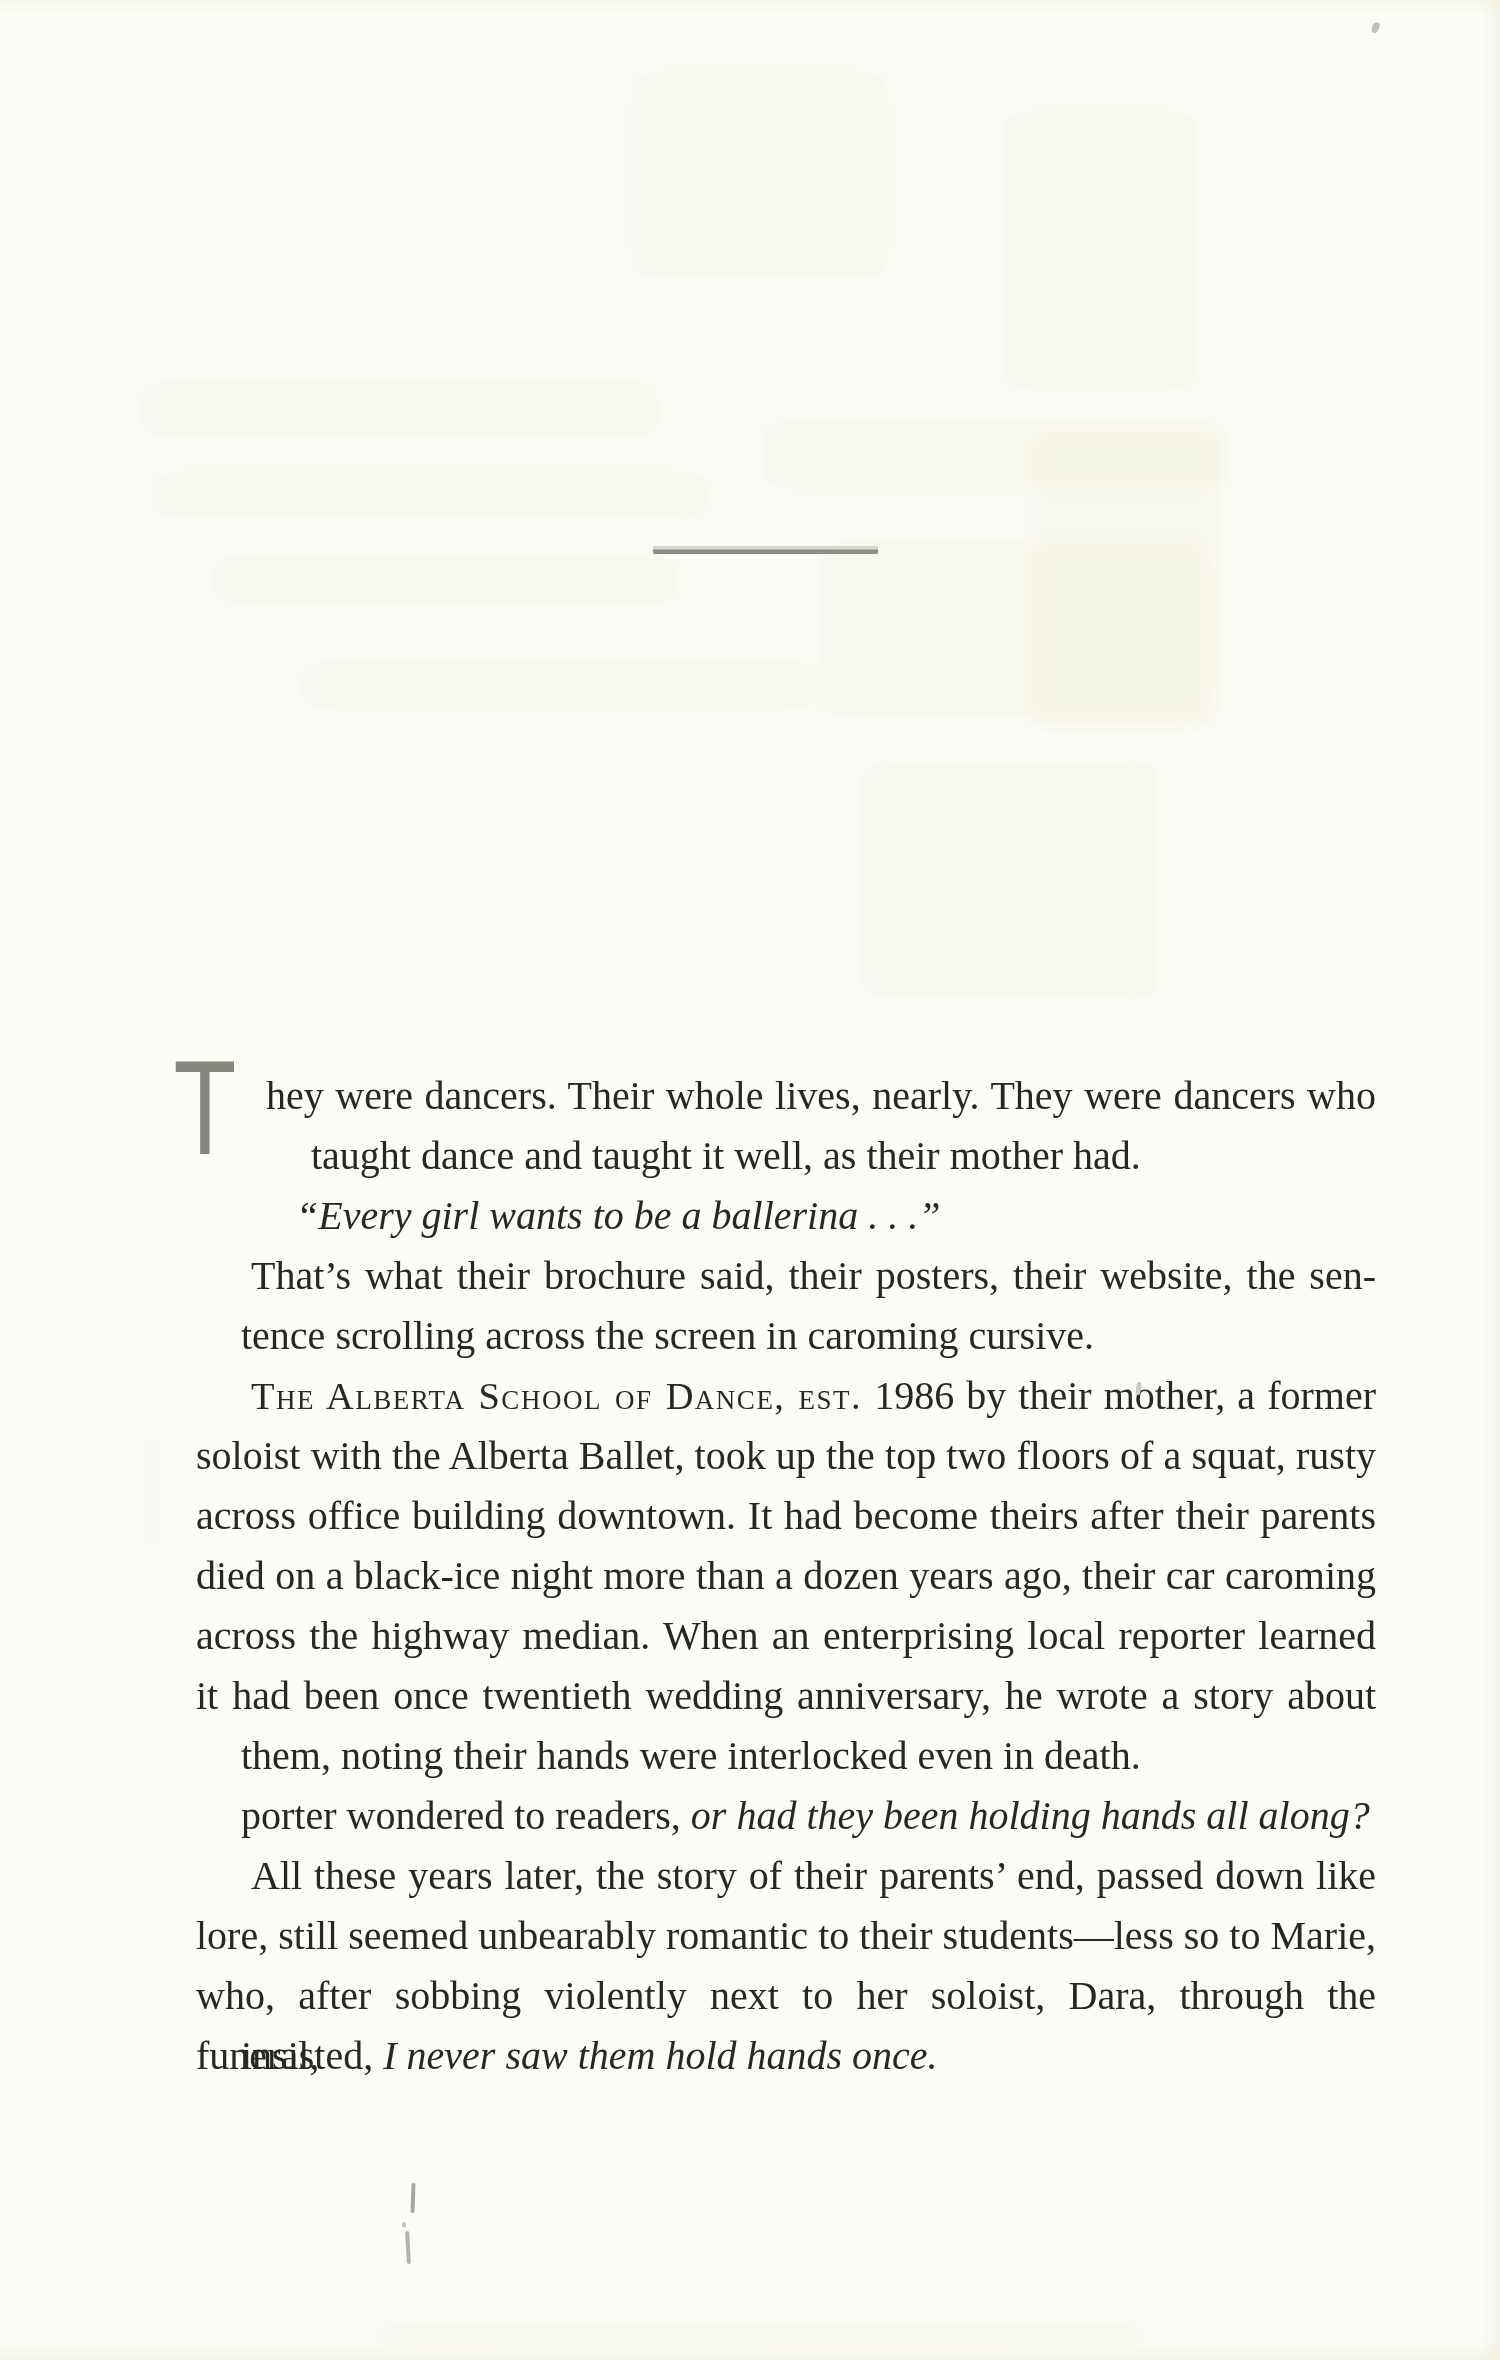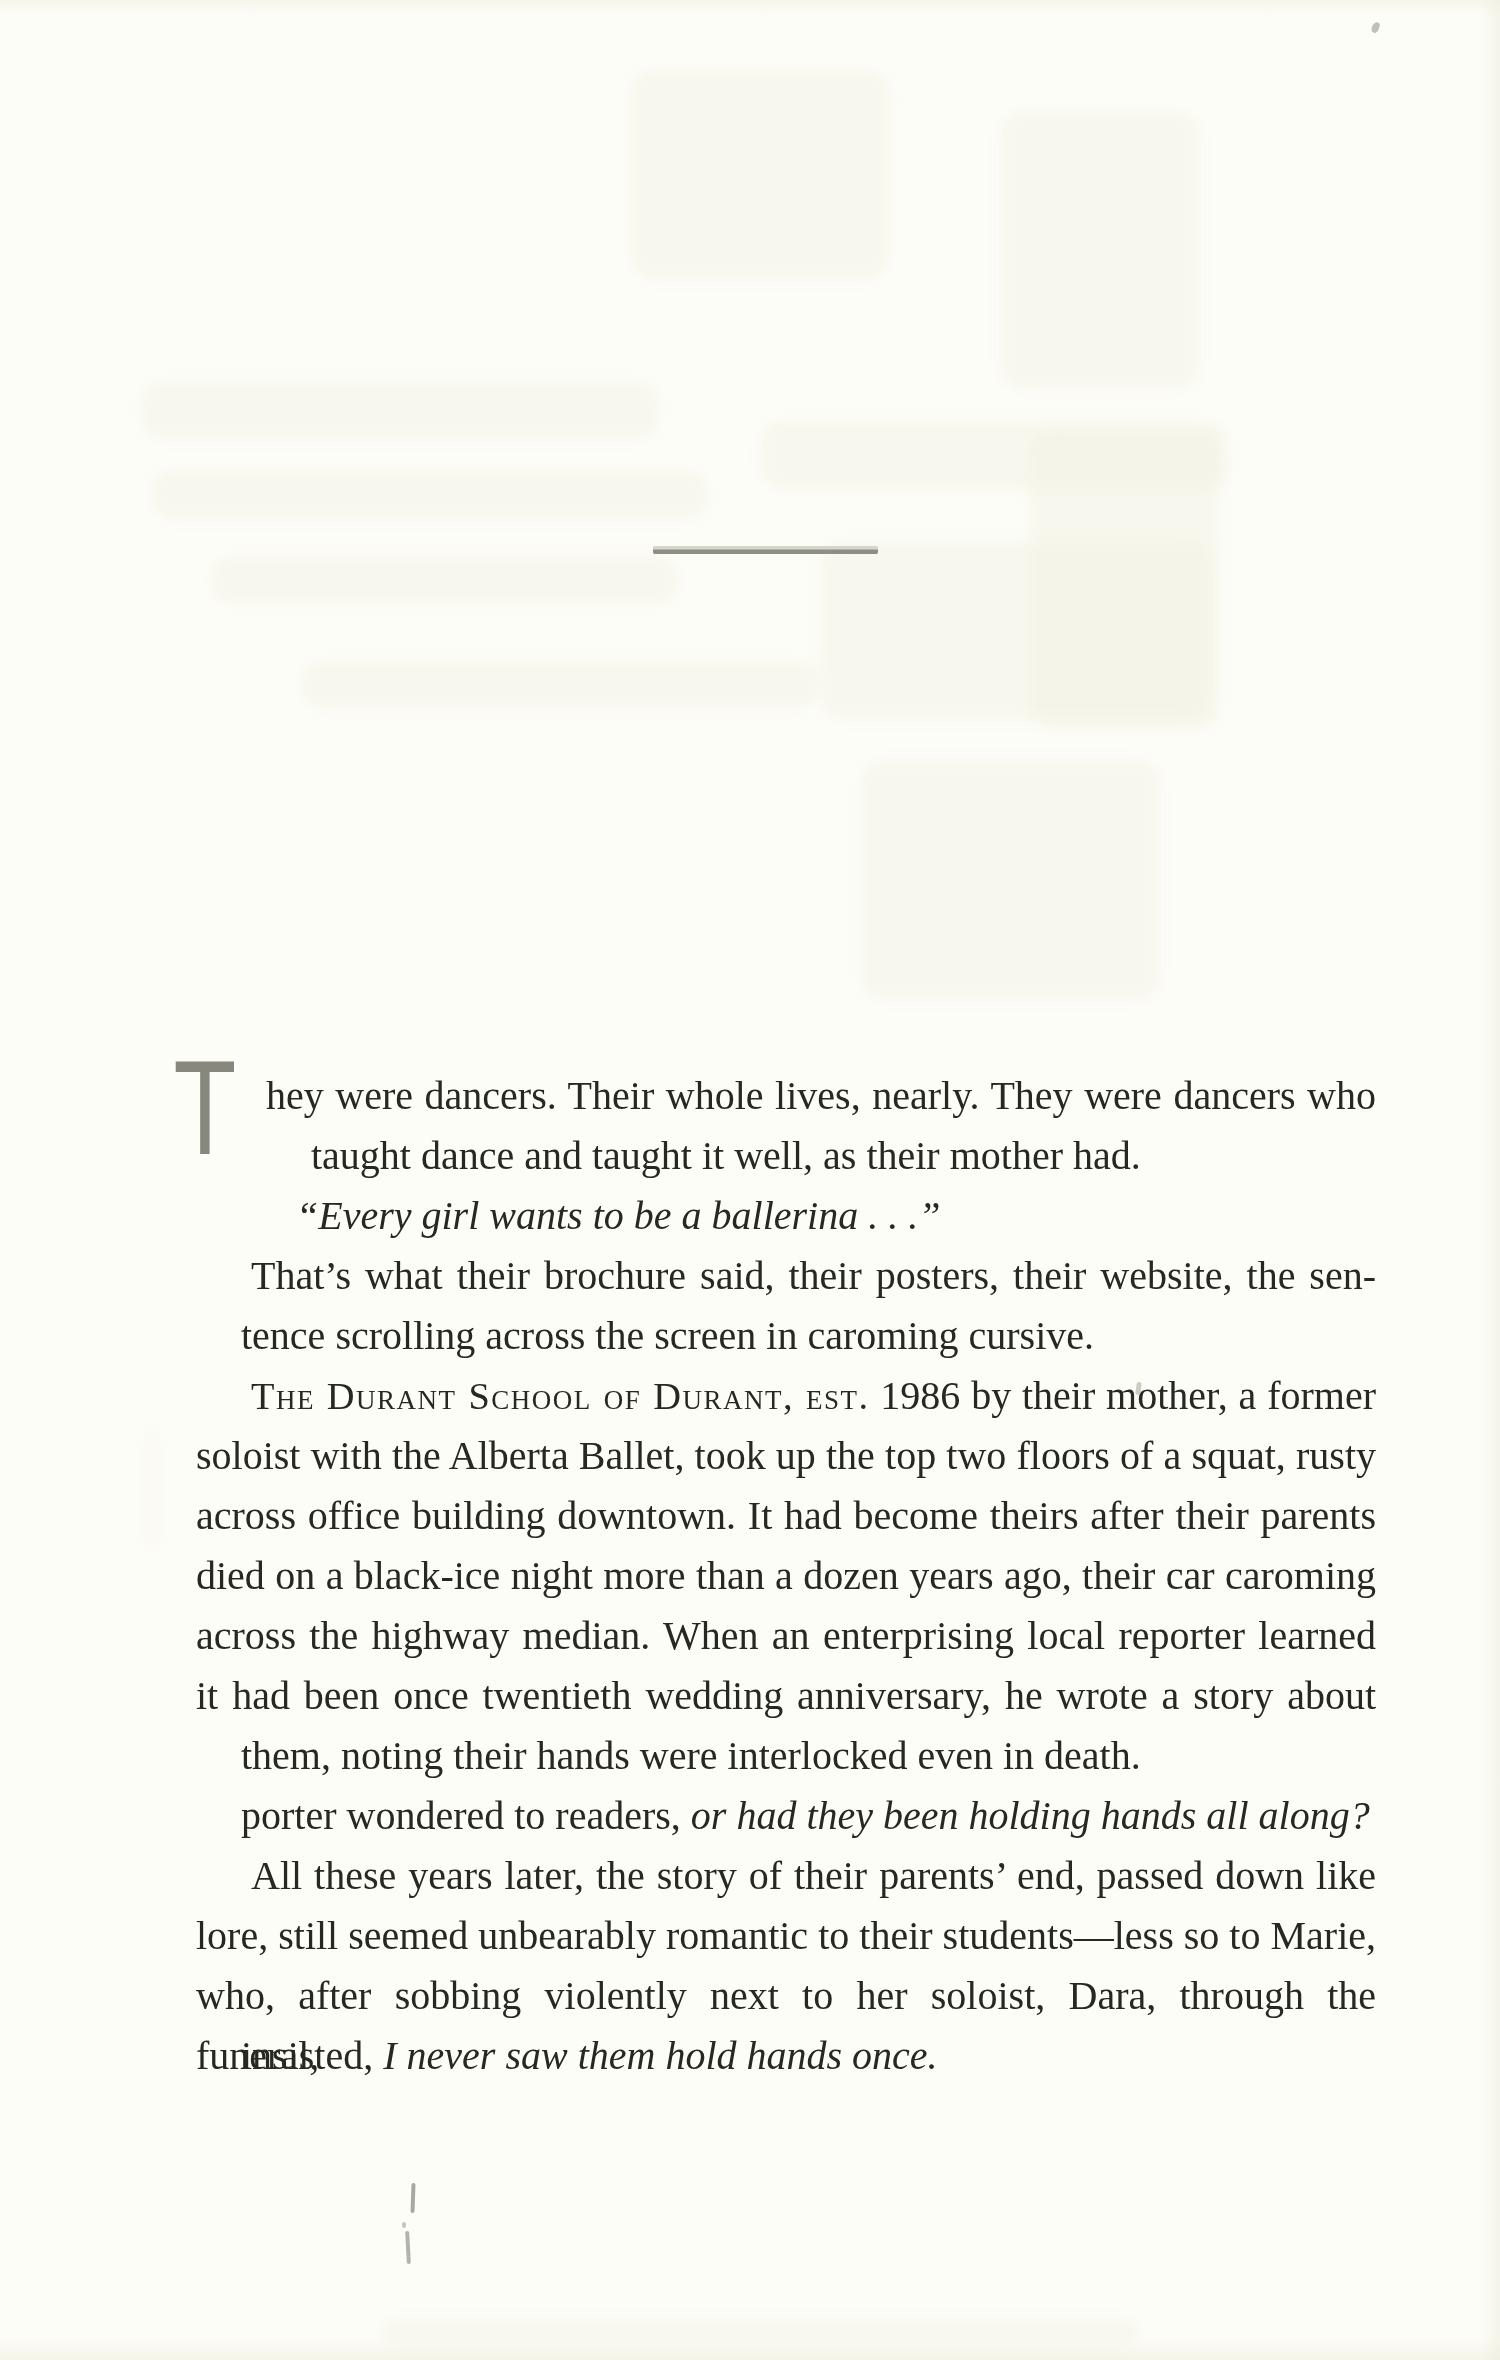--- a/index.html
+++ b/index.html
@@ -80,21 +80,21 @@
   <div class="rule"></div>
 
   <span class="dropcap">T</span>
 
   <div class="text" id="text-block">
       <div class="tl dc"><span class="r">hey were dancers. Their whole lives, nearly. They were dancers who</span></div>
       <div class="tl dc last"><span class="r">taught dance and taught it well, as their mother had.</span></div>
       <div class="tl ind last"><span class="i">“Every girl wants to be a ballerina . . .”</span></div>
       <div class="tl ind"><span class="r">That’s what their brochure said, their posters, their website, the sen-</span></div>
       <div class="tl last"><span class="r">tence scrolling across the screen in caroming cursive.</span></div>
-      <div class="tl ind"><span class="sc">The Durant School of Durant, est.</span><span class="r"> 1986 by their mother, a former</span></div>
+      <div class="tl ind"><span class="sc">The Alberta School of Dance, est.</span><span class="r"> 1986 by their mother, a former</span></div>
       <div class="tl"><span class="r">soloist with the Alberta Ballet, took up the top two floors of a squat, rusty</span></div>
       <div class="tl"><span class="r">across office building downtown. It had become theirs after their parents</span></div>
       <div class="tl"><span class="r">died on a black-ice night more than a dozen years ago, their car caroming</span></div>
       <div class="tl"><span class="r">across the highway median. When an enterprising local reporter learned</span></div>
       <div class="tl"><span class="r">it had been once twentieth wedding anniversary, he wrote a story about</span></div>
       <div class="tl last"><span class="r">them, noting their hands were interlocked even in death.</span></div>
       <div class="tl last"><span class="r">porter wondered to readers, </span><span class="i">or had they been holding hands all along?</span></div>
       <div class="tl ind"><span class="r">All these years later, the story of their parents’ end, passed down like</span></div>
       <div class="tl"><span class="r">lore, still seemed unbearably romantic to their students—less so to Marie,</span></div>
       <div class="tl"><span class="r">who, after sobbing violently next to her soloist, Dara, through the funeral,</span></div>

